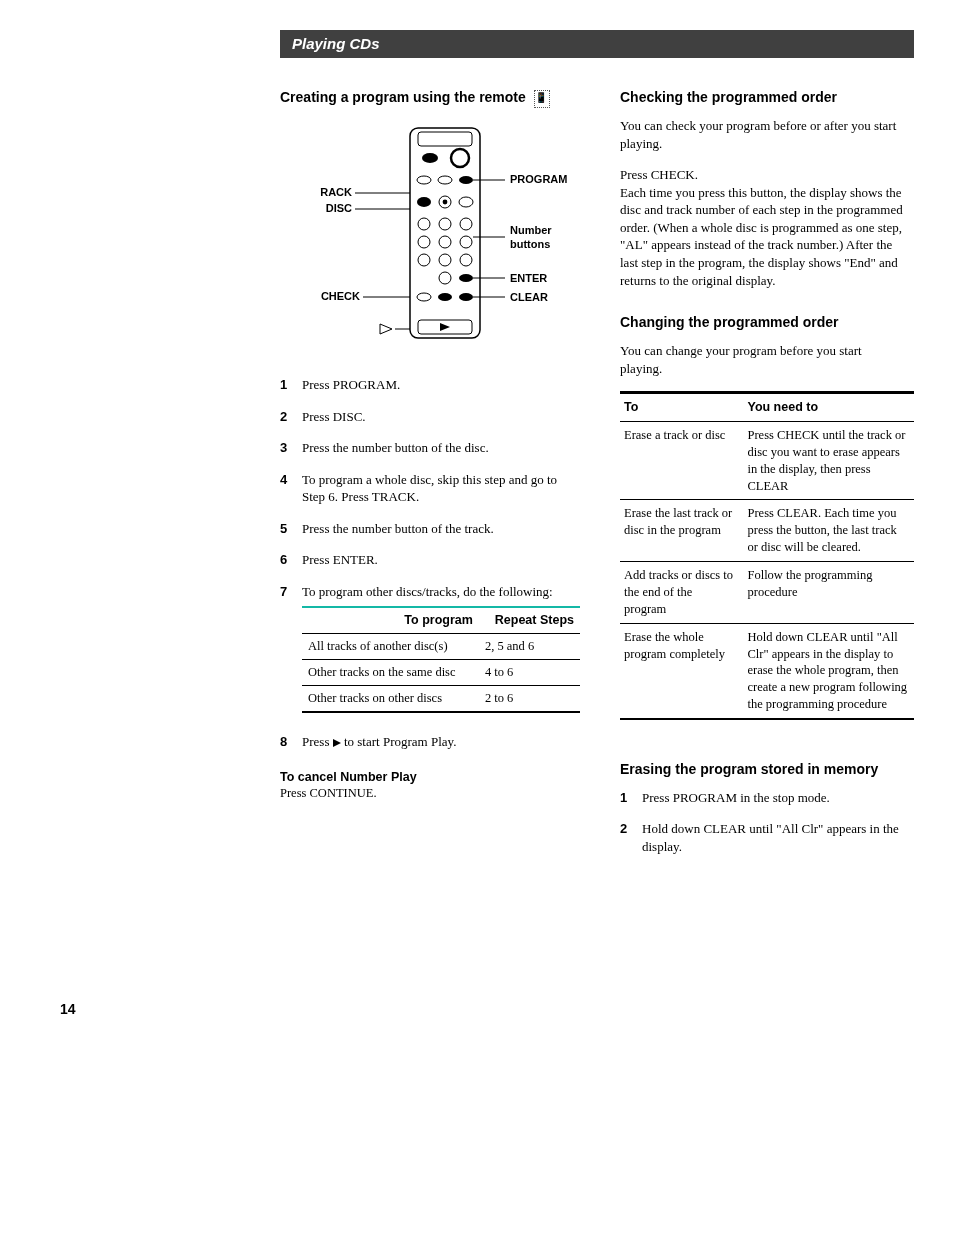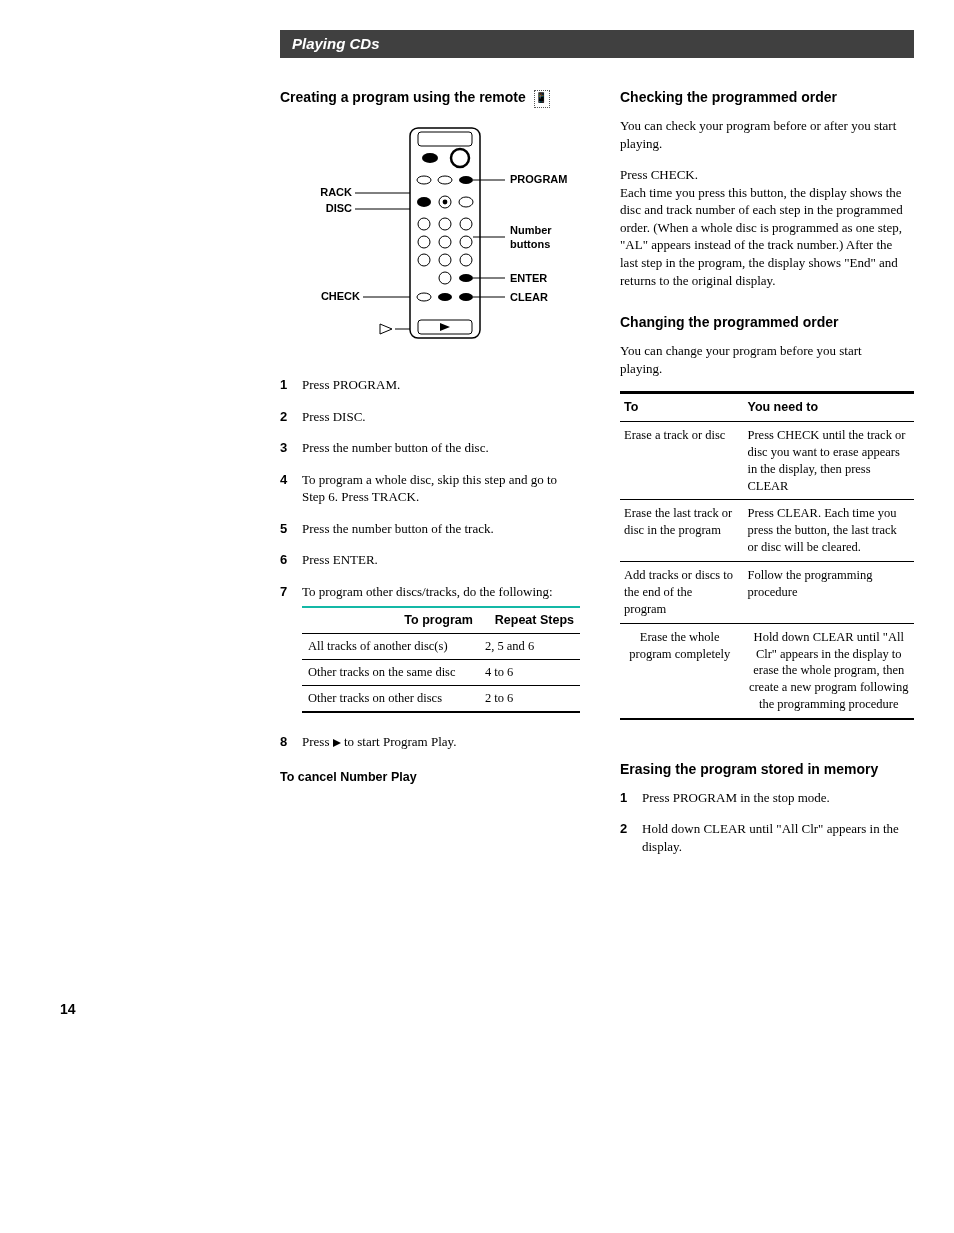--- a/index.html
+++ b/index.html
@@ -117,21 +117,21 @@
     font-weight: bold;
     border-top: 3px solid #000;
     border-bottom: 1px solid #000;
     padding: 5px 4px;
   }
   .change-table td {
     border-bottom: 1px solid #000;
     padding: 5px 4px;
     vertical-align: top;
   }
-  .change-table tr:last-child td { border-bottom: 2px solid #000; text-align: center; }
+  .change-table tr:last-child td { border-bottom: 2px solid #000; }
   .change-table td:first-child { width: 42%; padding-right: 8px;}
   .page-num {
     position: absolute;
     left: 60px;
     font-family: Arial, sans-serif;
     font-weight: bold;
     font-size: 14px;
   }
   .play-glyph {
     display: inline-block;
@@ -269,20 +269,21 @@
           </tbody>
         </table>
       </li>
       <li>
           <span class="num">8</span>
           <span class="txt">Press <span class="play-glyph"></span> to start Program Play.</span>
         </li>
     </ol>
 
     <div class="cancel-title">To cancel Number Play</div>
+    <div class="cancel-body">Press CONTINUE.</div>
   </div>
 
   <div class="col">
     <h3 class="right-heading">Checking the programmed order</h3>
     <p class="right-para">You can check your program before or after you start playing.</p>
     <p class="right-para">
       <span>Press CHECK.</span><br>
       <span>Each time you press this button, the display shows the disc and track number of each step in the programmed order. (When a whole disc is programmed as one step, "AL" appears instead of the track number.) After the last step in the program, the display shows "End" and returns to the original display.</span>
     </p>
 

